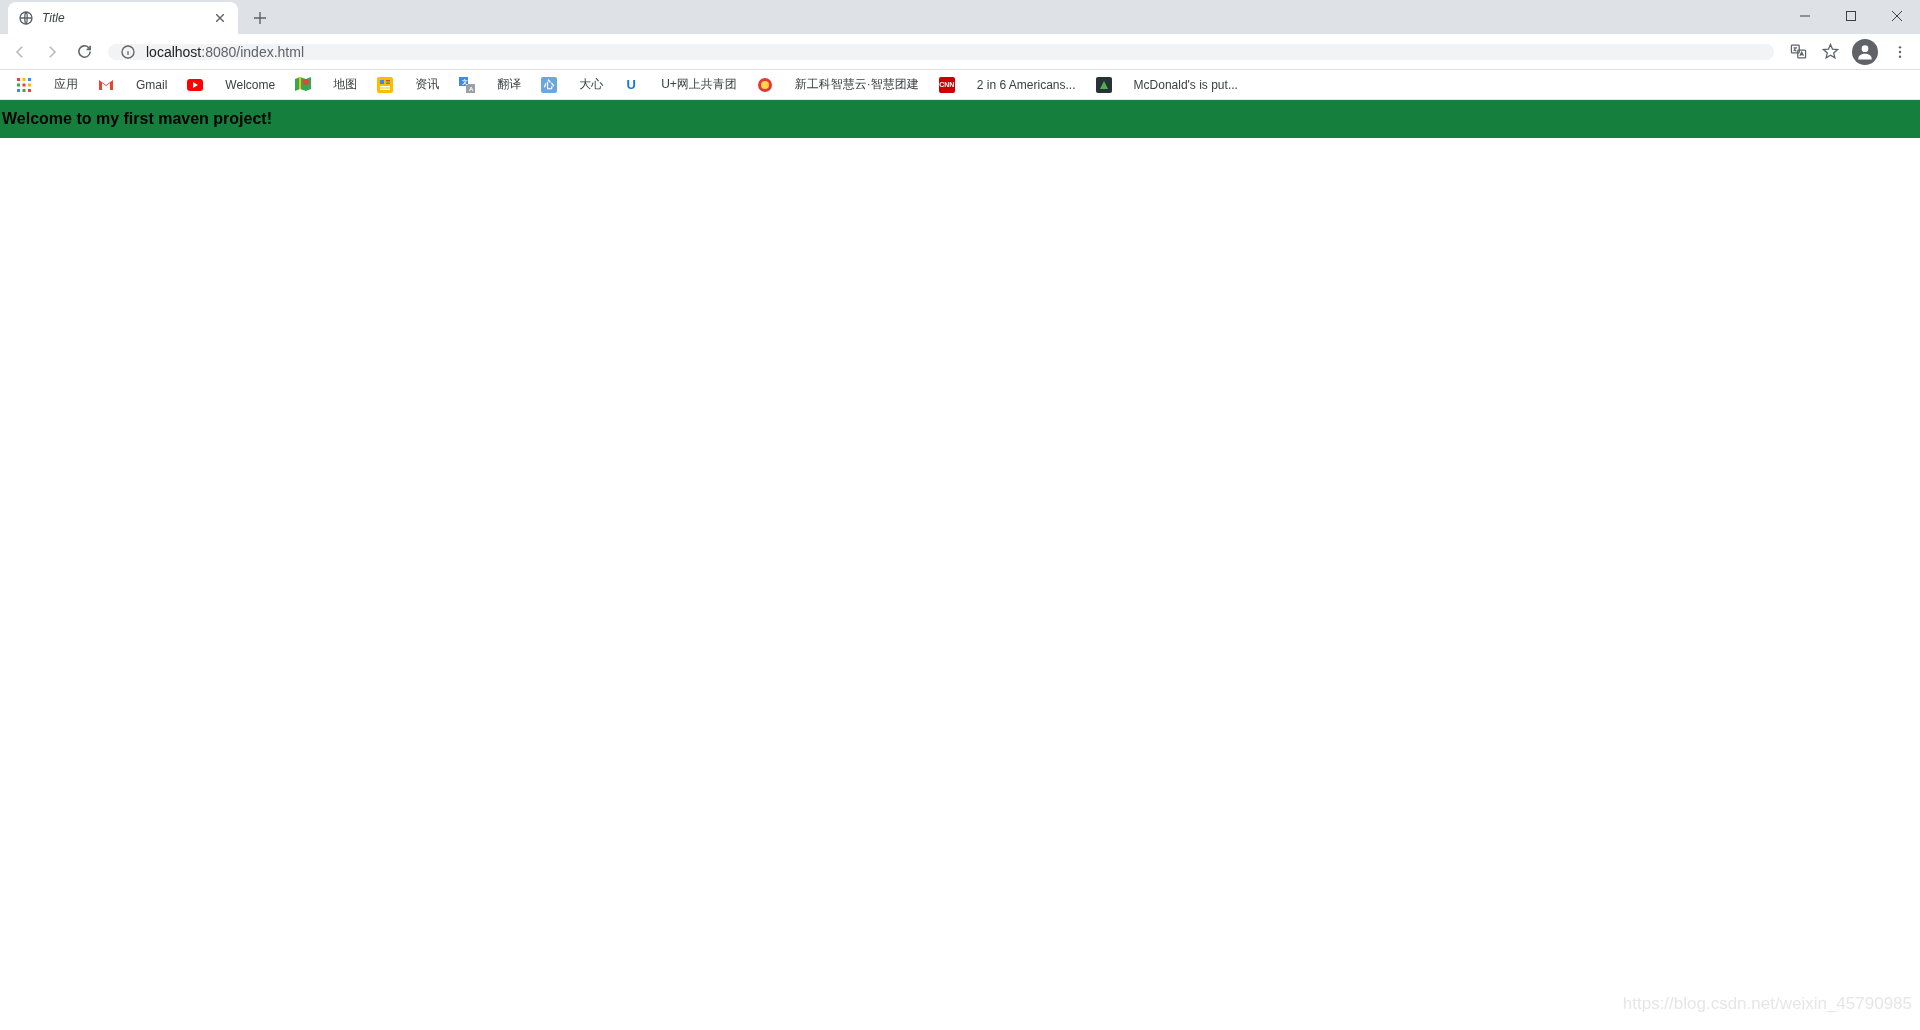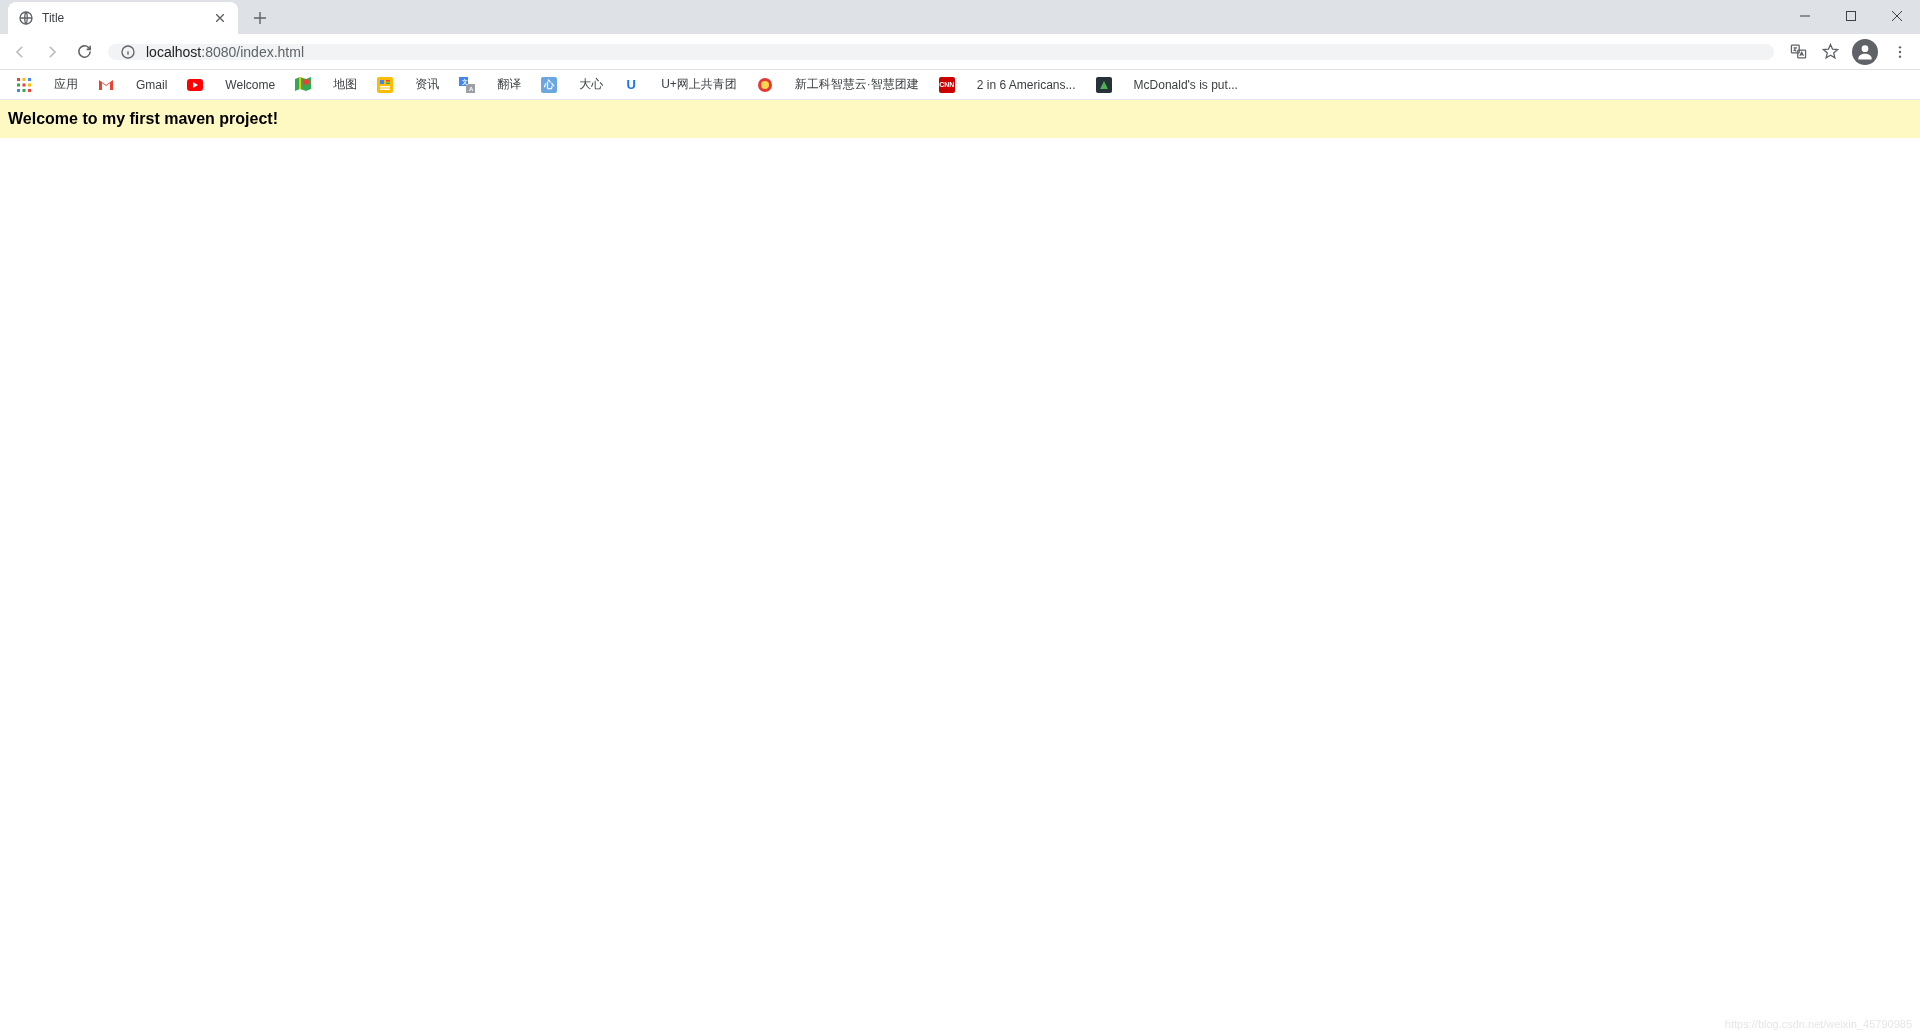--- a/index.html
+++ b/index.html
@@ -1,19 +1,19 @@
 <!DOCTYPE html>
 <html><head>
   <meta charset="utf-8">
   <style>
     * { margin: 0; padding: 0; box-sizing: border-box; }
     body { font-family: "Segoe UI", Arial, sans-serif; font-size: 13px; color: #202124; background: #fff; overflow: hidden; }
     
     
-    .tab-strip { height: 34px; background: #dee1e6; display: flex; align-items: flex-end; padding-left: 8px; position: relative; }
+    .tab-strip { height: 34px; background: #dee1e6; display: flex; align-items: flex-end; padding-left: 8px; position: relative; font-style: italic; }
     .tab { height: 32px; width: 230px; background: #fff; border-radius: 8px 8px 0 0; display: flex; align-items: center; padding: 0 10px; gap: 8px; position: relative; }
     .tab-favicon { width: 16px; height: 16px; display: flex; align-items: center; justify-content: center; }
     .tab-favicon svg { width: 16px; height: 16px; }
     .tab-title { flex: 1; font-size: 12px; color: #3c4043; white-space: nowrap; overflow: hidden; text-overflow: ellipsis; }
     .tab-close { width: 16px; height: 16px; display: flex; align-items: center; justify-content: center; color: #5f6368; border-radius: 50%; cursor: pointer; }
     .new-tab-btn { width: 28px; height: 28px; margin-left: 8px; margin-bottom: 2px; display: flex; align-items: center; justify-content: center; border-radius: 50%; cursor: pointer; color: #5f6368; }
     
     .window-controls { position: absolute; right: 0; top: 0; height: 34px; display: flex; }
     .win-ctrl { width: 46px; height: 32px; display: flex; align-items: center; justify-content: center; color: #3c4043; cursor: pointer; }
     
@@ -31,25 +31,25 @@
     .toolbar-action { width: 28px; height: 28px; display: flex; align-items: center; justify-content: center; border-radius: 50%; color: #5f6368; cursor: pointer; }
     .avatar { width: 26px; height: 26px; border-radius: 50%; background: #5f6368; display: flex; align-items: center; justify-content: center; cursor: pointer; margin: 0 4px; }
     .avatar svg { width: 20px; height: 20px; fill: #fff; }
     
     
     .bookmarks-bar { height: 30px; background: #fff; display: flex; align-items: center; padding: 0 8px; gap: 4px; border-bottom: 1px solid #e8e8e8; }
     .bookmark-item { height: 24px; display: flex; align-items: center; gap: 22px; padding: 0 8px; border-radius: 4px; cursor: pointer; color: #3c4043; font-size: 12px; white-space: nowrap; }
     .bm-icon { width: 16px; height: 16px; display: flex; align-items: center; justify-content: center; font-size: 10px; font-weight: bold; border-radius: 2px; }
     
     
-    .content { padding: 10px 8px; background: #fef9c3; }
+    .content { padding: 10px 2px; background: #15803d; }
     .content-text { font-size: 16px; font-weight: 600; color: #000; }
     
     
-    .watermark { position: fixed; bottom: 0; right: 8px; font-size: 11px; color: #e6e6e6; text-align: center; }
+    .watermark { position: fixed; bottom: 16px; right: 8px; font-size: 17px; color: #e6e6e6; text-align: center; }
   </style>
 </head>
 <body>
 
 <div class="tab-strip">
   <div class="tab">
     <span class="tab-favicon">
       <svg viewBox="0 0 24 24" fill="none" stroke="#5f6368" stroke-width="2">
           <circle cx="12" cy="12" r="9"></circle>
           <path d="M3 12h18M12 3c2.5 3 2.5 15 0 18M12 3c-2.5 3-2.5 15 0 18"></path>

